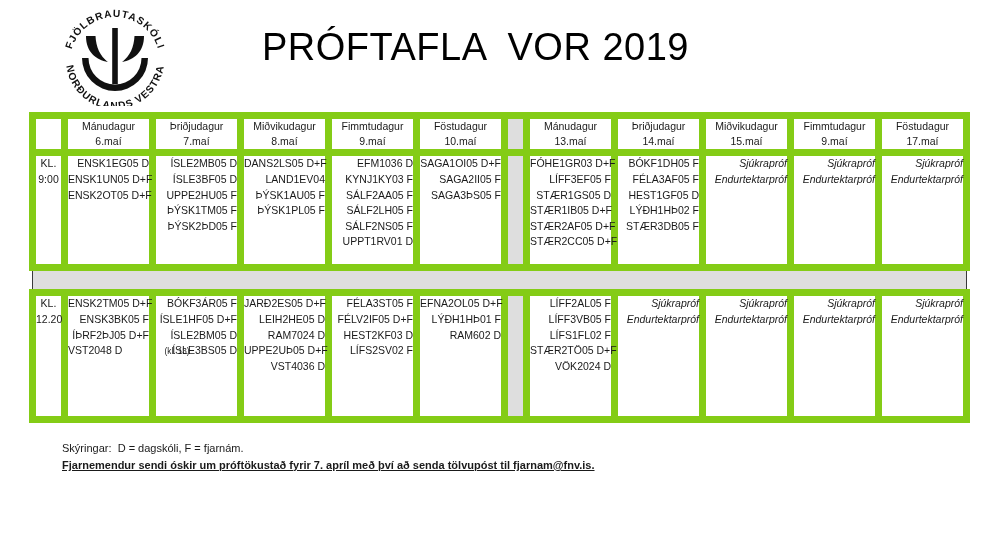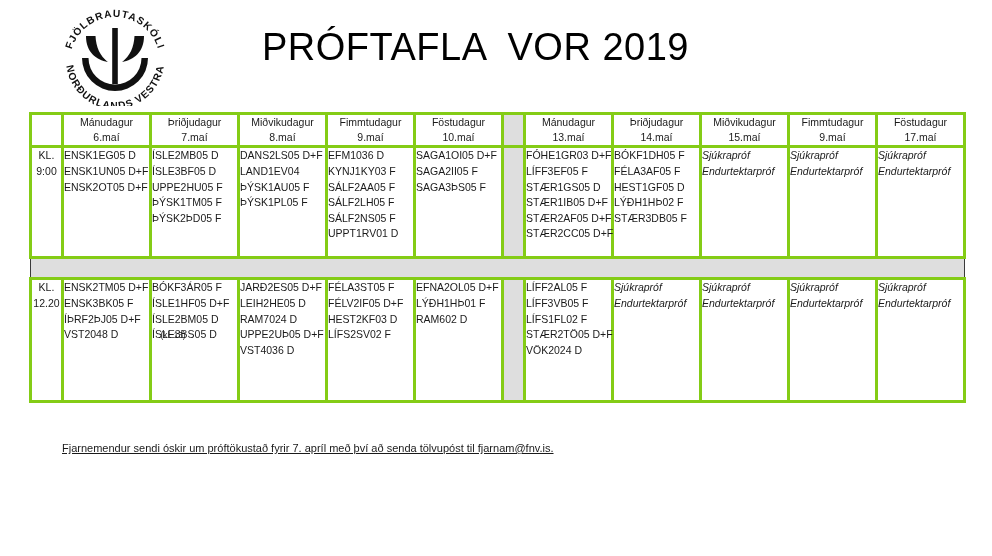--- a/index.html
+++ b/index.html
@@ -48,21 +48,21 @@
     top: 112px;
     width: 934px;
   }
   table.exam {
     border-collapse: collapse;
     table-layout: fixed;
     width: 934px;
     font-size: 10.5px;
   }
   table.exam td, table.exam th {
-    border: 3px solid #84cc16;
+    border: 7px solid #84cc16;
     vertical-align: top;
     padding: 0;
     font-weight: 400;
   }
 
   
   col.c-time  { width: 32px; }
   col.c-day   { width: 88px; }
   col.c-gap   { width: 22px; }
 
@@ -100,20 +100,21 @@
     line-height: 1.5;
     color: #1a1a1a;
     margin-left: 8px;
   }
   .timecell .tl { display: block; }
 
   
   .examcell {
     padding: 4px 3px 3px 4px;
     line-height: 1.48;
+    text-align: right;
   }
   .examcell .code { display: block; white-space: nowrap; }
   .examcell .note { font-size: 8.2px; padding-left: 40px; }
   .examcell.sick { font-style: italic; }
   .examcell.sick .code { font-style: italic; }
 
   .row1 .examcell, .row1 .timecell { height: 108px; }
   .row2 .examcell, .row2 .timecell { height: 120px; }
 
   
@@ -131,21 +132,21 @@
   .notes {
     position: absolute;
     left: 62px;
     top: 440px;
     font-size: 11px;
     line-height: 1.52;
     color: #1a1a1a;
   }
   .notes .line { display: block; white-space: pre; }
   .notes .line.strong {
-    font-weight: normal;
+    font-weight: bold;
     text-decoration: underline;
   }
 </style>
 </head>
 <body>
 
 <div class="header">
 
   <div class="logo-wrap">
     <svg viewBox="0 0 126 100" width="126" height="100" aria-hidden="true">
@@ -366,14 +367,15 @@
           <td class="examcell sick">
             <span class="code">Sjúkrapróf</span>
             <span class="code">Endurtektarpróf</span>
           </td>
         </tr>
       </tbody>
   </table>
 </div>
 
 <div class="notes" id="notes-block">
+    <span class="line">Skýringar:  D = dagskóli, F = fjarnám.</span>
     <span class="line strong">Fjarnemendur sendi óskir um próftökustað fyrir 7. apríl með því að senda tölvupóst til fjarnam@fnv.is.</span>
   </div>
 
 </body></html>

